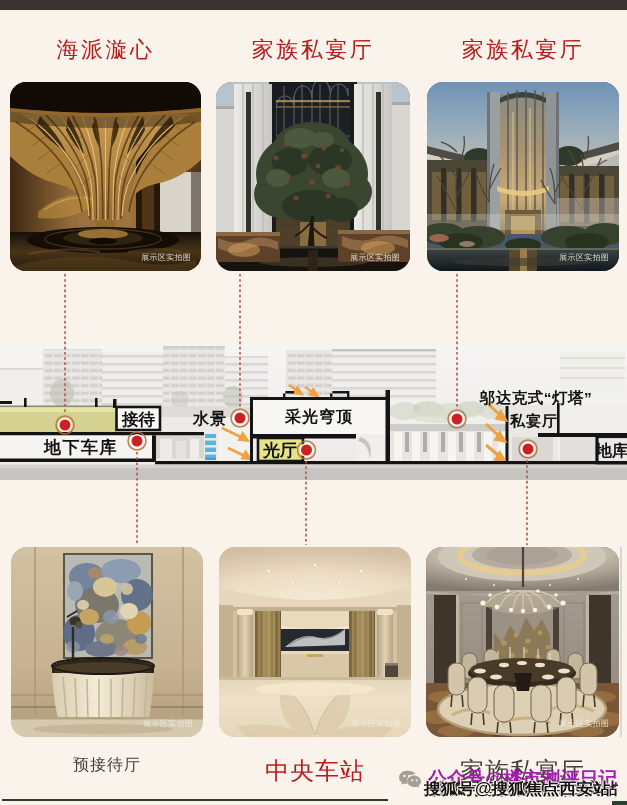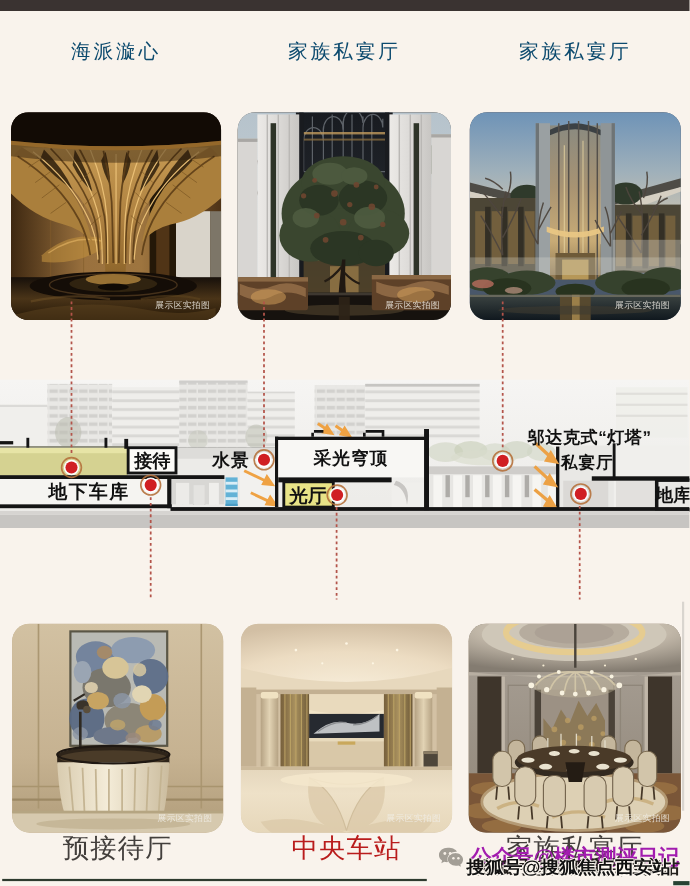--- a/index.html
+++ b/index.html
@@ -1,19 +1,19 @@
 <!DOCTYPE html>
 <html><head>
 <meta charset="utf-8">
 <style>
   html,body{margin:0;padding:0;}
   body{width:627px;height:805px;position:relative;background:#f9f3ec;font-family:"Liberation Sans",sans-serif;overflow:hidden;}
   .abs{position:absolute;}
-  .title{position:absolute;color:#0c4a6e;font-size:18px;letter-spacing:2.5px;text-align:center;white-space:nowrap;}
-  .photo{position:absolute;border-radius:16px;overflow:hidden;margin-top:20px;}
+  .title{position:absolute;color:#b91c1c;font-size:22px;letter-spacing:2.5px;text-align:center;white-space:nowrap;}
+  .photo{position:absolute;border-radius:16px;overflow:hidden;}
   .photo svg{display:block;}
   .cap{position:absolute;right:10px;bottom:8px;color:#f0ede6;font-size:8px;letter-spacing:0.3px;opacity:.85;}
 </style>
 </head>
 <body>
 
 <div class="abs" style="left:0;top:0;width:627px;height:10px;background:#3a3331;"></div>
 
 <div class="title" style="left:10px;top:35px;width:191px;">海派漩心</div>
 
@@ -899,21 +899,21 @@
         <line x1="146" y1="166" x2="147" y2="178"></line>
         <line x1="26" y1="148" x2="25" y2="160"></line>
         <line x1="36" y1="148" x2="37" y2="160"></line>
         <line x1="158" y1="148" x2="157" y2="160"></line>
         <line x1="168" y1="148" x2="169" y2="160"></line>
 </g>
 </svg>
 <div class="cap">展示区实拍图</div>
 </div>
 
-<div class="title" style="left:11px;top:755px;width:192px;font-size:24px;letter-spacing:1px;color:#433f3c;">预接待厅</div>
+<div class="title" style="left:11px;top:755px;width:192px;font-size:16px;letter-spacing:1px;color:#433f3c;">预接待厅</div>
 
 <div class="title" style="left:219px;top:755px;width:192px;font-size:24px;letter-spacing:1px;color:#b91c1c;">中央车站</div>
 
 <div class="title" style="left:426px;top:755px;width:193px;font-size:24px;letter-spacing:1px;color:#433f3c;">家族私宴厅</div>
 
 <svg class="abs" style="left:0;top:0;pointer-events:none;" width="627" height="805">
 <g stroke="#b3544a" stroke-width="1.6" stroke-dasharray="2.6 2.6">
 
 <line x1="65" y1="274" x2="65" y2="414"></line>
 

